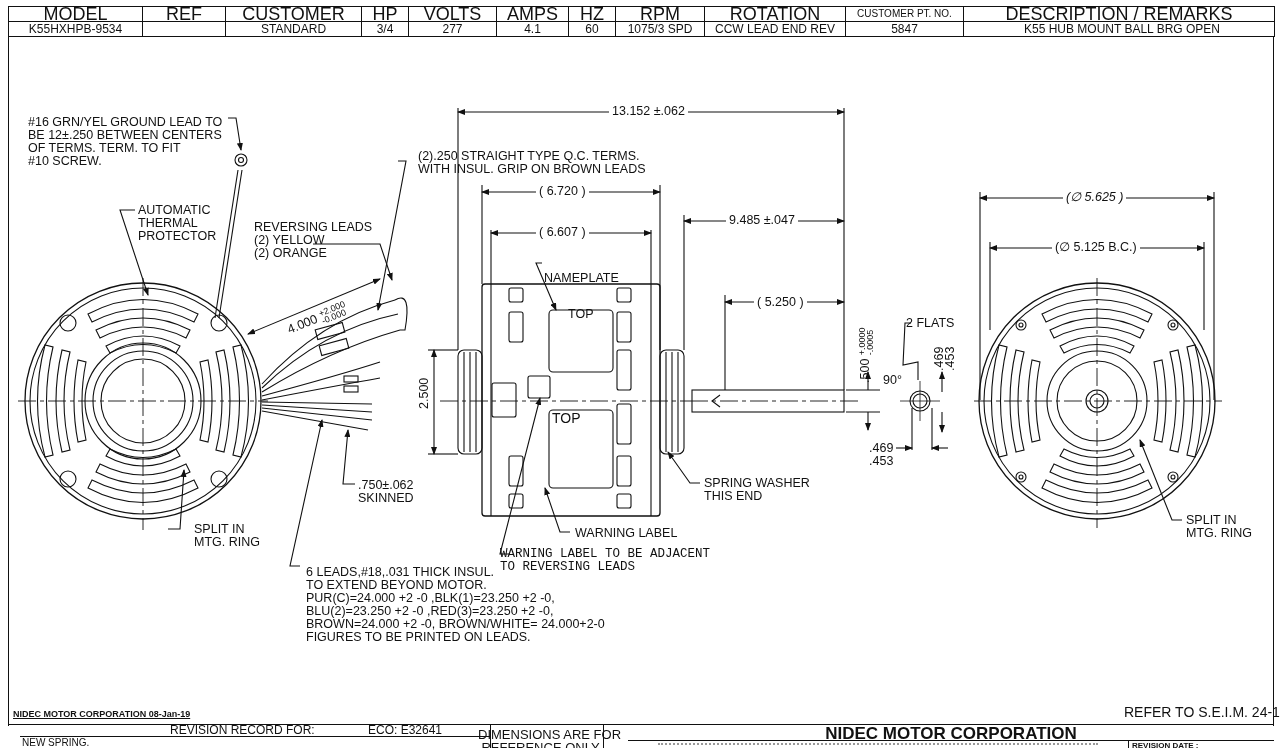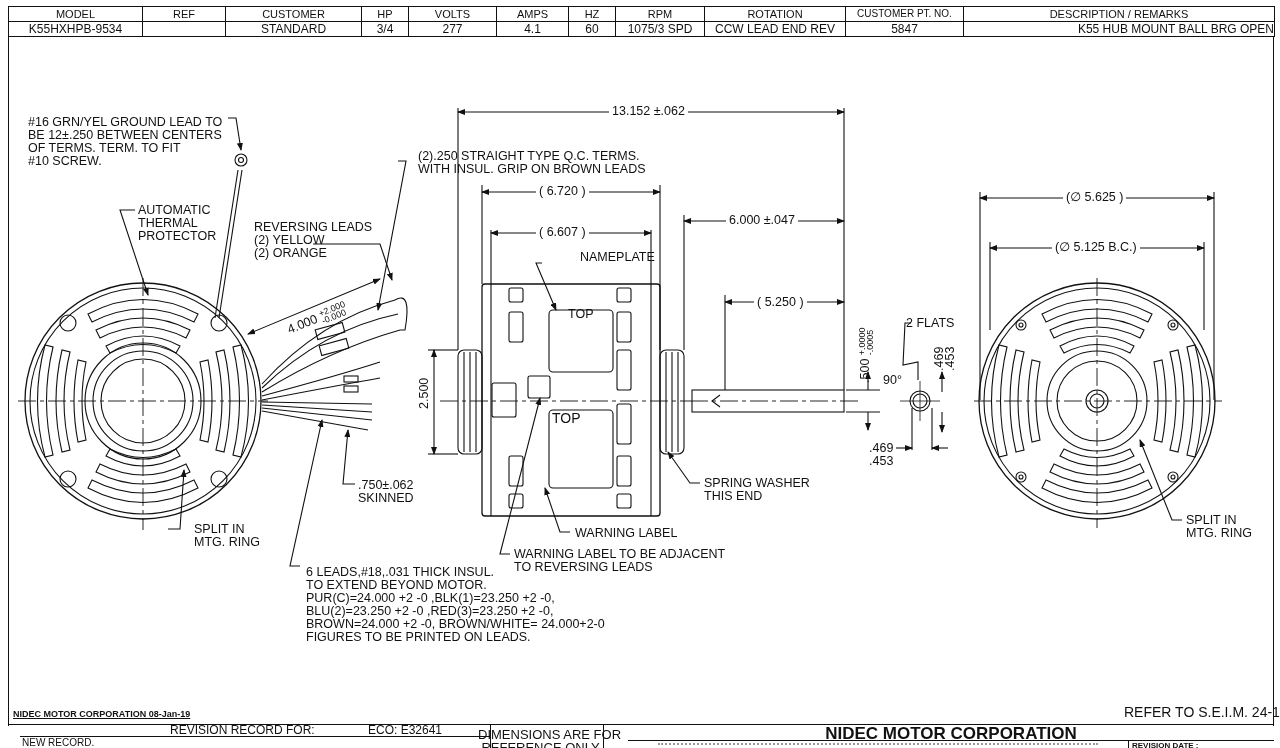--- a/index.html
+++ b/index.html
@@ -1,22 +1,22 @@
 <!DOCTYPE html>
 <html><head>
 <meta charset="utf-8">
 <style>
   html, body { margin:0; padding:0; background:#fff; }
   body { width:1280px; height:748px; position:relative; overflow:hidden; font-family:"Liberation Sans", sans-serif; color:#111; }
   .spec-table { position:absolute; left:8px; top:6px; width:1267px; border-collapse:collapse; table-layout:fixed; font-family:"Liberation Sans", sans-serif; }
   .spec-table th, .spec-table td { border:1.4px solid #111; padding:0; text-align:center; font-weight:normal; white-space:nowrap; overflow:hidden; }
-  .spec-table th { font-size:11px; height:14px; line-height:14px; }
+  .spec-table th { font-size:18px; height:14px; line-height:14px; }
   .spec-table td { font-size:12px; height:14px; line-height:14px; }
   .spec-table th.small { font-size:10px; }
-  .spec-table td.left { text-align:right; padding-left:6px; }
+  .spec-table td.left { text-align:center; padding-left:6px; }
   .frame { position:absolute; left:8px; top:36px; width:1266px; height:690px; border-left:1.6px solid #111; border-right:1.6px solid #111; border-top:1.6px solid #111; box-sizing:border-box; }
   svg.drawing { position:absolute; left:0; top:0; }
   .note { position:absolute; font-size:12.5px; line-height:13px; white-space:pre; color:#111; }
   .dim { position:absolute; font-size:12.5px; line-height:13px; white-space:nowrap; background:#fff; padding:0 3px; color:#111; }
   .small-note { position:absolute; font-size:9px; font-weight:bold; white-space:nowrap;text-decoration:underline; }
   .refer { position:absolute; font-size:14px; white-space:nowrap;margin-left:8px; }
   .titleblock { position:absolute; left:8px; top:724px; width:1266px; height:24px; border-top:1.6px solid #111; }
   .tb-rev { position:absolute; left:12px; top:0; width:470px; height:24px; border-right:1.6px solid #111; }
   .tb-rev-head { position:absolute; left:0; top:0; width:470px; height:11px; border-bottom:1.2px solid #111; font-size:12px; line-height:11px; }
   .tb-rev-body { position:absolute; left:0; top:12px; width:470px; font-size:10px; line-height:11px; padding-left:2px; }
@@ -275,47 +275,47 @@
 OF TERMS. TERM. TO FIT
 #10 SCREW.</div>
 <div class="note" style="left:138px;top:204px;">AUTOMATIC
 THERMAL
 PROTECTOR</div>
 <div class="note" style="left:254px;top:221px;">REVERSING LEADS
 (2) YELLOW
 (2) ORANGE</div>
 <div class="note" style="left:418px;top:150px;">(2).250 STRAIGHT TYPE Q.C. TERMS.
 WITH INSUL. GRIP ON BROWN LEADS</div>
-<div class="note" style="left:544px;top:251px;margin-left:36px;">NAMEPLATE</div>
+<div class="note" style="left:544px;top:272px;">NAMEPLATE</div>
 <div class="note" style="left:568px;top:308px;">TOP</div>
 <div class="note" style="left:552px;top:412px;font-size:14px;">TOP</div>
 <div class="note" style="left:358px;top:479px;">.750±.062
 SKINNED</div>
 <div class="note" style="left:194px;top:523px;">SPLIT IN
 MTG. RING</div>
 <div class="note" style="left:1186px;top:514px;">SPLIT IN
 MTG. RING</div>
 <div class="note" style="left:704px;top:477px;">SPRING WASHER
 THIS END</div>
 <div class="note" style="left:575px;top:527px;">WARNING LABEL</div>
-<div class="note" style="left:514px;top:548px;">WARNING LABEL TO BE ADJACENT
+<div class="note" style="left:500px;top:548px;font-family:Liberation Mono, monospace;">WARNING LABEL TO BE ADJACENT
 TO REVERSING LEADS</div>
 <div class="note" style="left:306px;top:566px;">6 LEADS,#18,.031 THICK INSUL.
 TO EXTEND BEYOND MOTOR.
 PUR(C)=24.000 +2 -0 ,BLK(1)=23.250 +2 -0,
 BLU(2)=23.250 +2 -0 ,RED(3)=23.250 +2 -0,
 BROWN=24.000 +2 -0, BROWN/WHITE= 24.000+2-0
 FIGURES TO BE PRINTED ON LEADS.</div>
 <div class="note" style="left:906px;top:317px;">2 FLATS</div>
 <div class="note" style="left:883px;top:374px;">90°</div>
 
 <div class="dim" style="left:609px;top:105px;">13.152 ±.062</div>
 <div class="dim" style="left:536px;top:185px;">( 6.720 )</div>
 <div class="dim" style="left:536px;top:226px;">( 6.607 )</div>
-<div class="dim" style="left:726px;top:214px;">6.000 ±.047</div>
+<div class="dim" style="left:726px;top:214px;">9.485 ±.047</div>
 <div class="dim" style="left:754px;top:296px;">( 5.250 )</div>
 <div class="dim" style="left:418px;top:393px;transform:rotate(-90deg);transform-origin:left top;top:412px;">2.500</div>
 <div class="dim" style="left:283px;top:311px;transform:rotate(-22deg);background:transparent;">
   <span>4.000</span>
   <span style="display:inline-block;font-size:9px;line-height:8px;vertical-align:middle;">
     <span>+2.000</span><br>
     <span>-0.000</span>
   </span>
 </div>
 <div class="dim" style="left:858px;top:386px;transform:rotate(-90deg);transform-origin:left top;background:transparent;">
@@ -326,32 +326,32 @@
   </span>
 </div>
 <div class="dim" style="left:934px;top:374px;transform:rotate(-90deg);transform-origin:left top;background:transparent;line-height:11px;">
   <span>.469</span><br>
   <span>.453</span>
 </div>
 <div class="dim" style="left:866px;top:442px;background:transparent;line-height:13px;">
   <span>.469</span><br>
   <span>.453</span>
 </div>
-<div class="dim" style="left:1063px;top:191px;">(∅ 5.625 )</div>
+<div class="dim" style="left:1063px;top:191px;font-style:italic;">(∅ 5.625 )</div>
 <div class="dim" style="left:1052px;top:241px;">(∅ 5.125  B.C.)</div>
 
 <div class="small-note" style="left:13px;top:709px;">NIDEC MOTOR CORPORATION 08-Jan-19</div>
 <div class="refer" style="left:1116px;top:704px;">REFER TO S.E.I.M. 24-1</div>
 
 <div class="titleblock">
   <div class="tb-rev">
     <div class="tb-rev-head">
       <span style="position:absolute;left:150px;">REVISION RECORD FOR:</span>
       <span style="position:absolute;left:348px;">ECO: E32641</span>
     </div>
-    <div class="tb-rev-body">NEW RECORD.</div>
+    <div class="tb-rev-body">NEW SPRING.</div>
   </div>
   <div class="tb-dims" style="white-space:pre;">DIMENSIONS ARE FOR
 REFERENCE ONLY</div>
   <div class="tb-corp">NIDEC MOTOR CORPORATION</div>
   <div class="tb-fine"></div>
   <div class="tb-revdate">REVISION DATE :</div>
 </div>
 
 </body></html>

